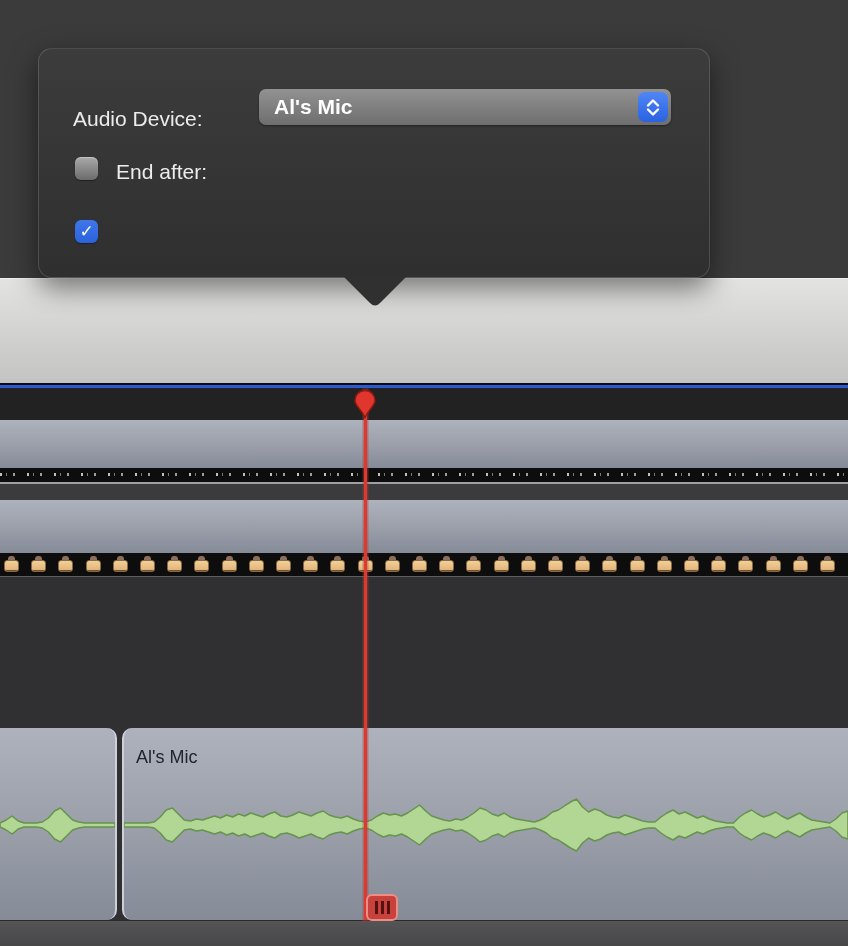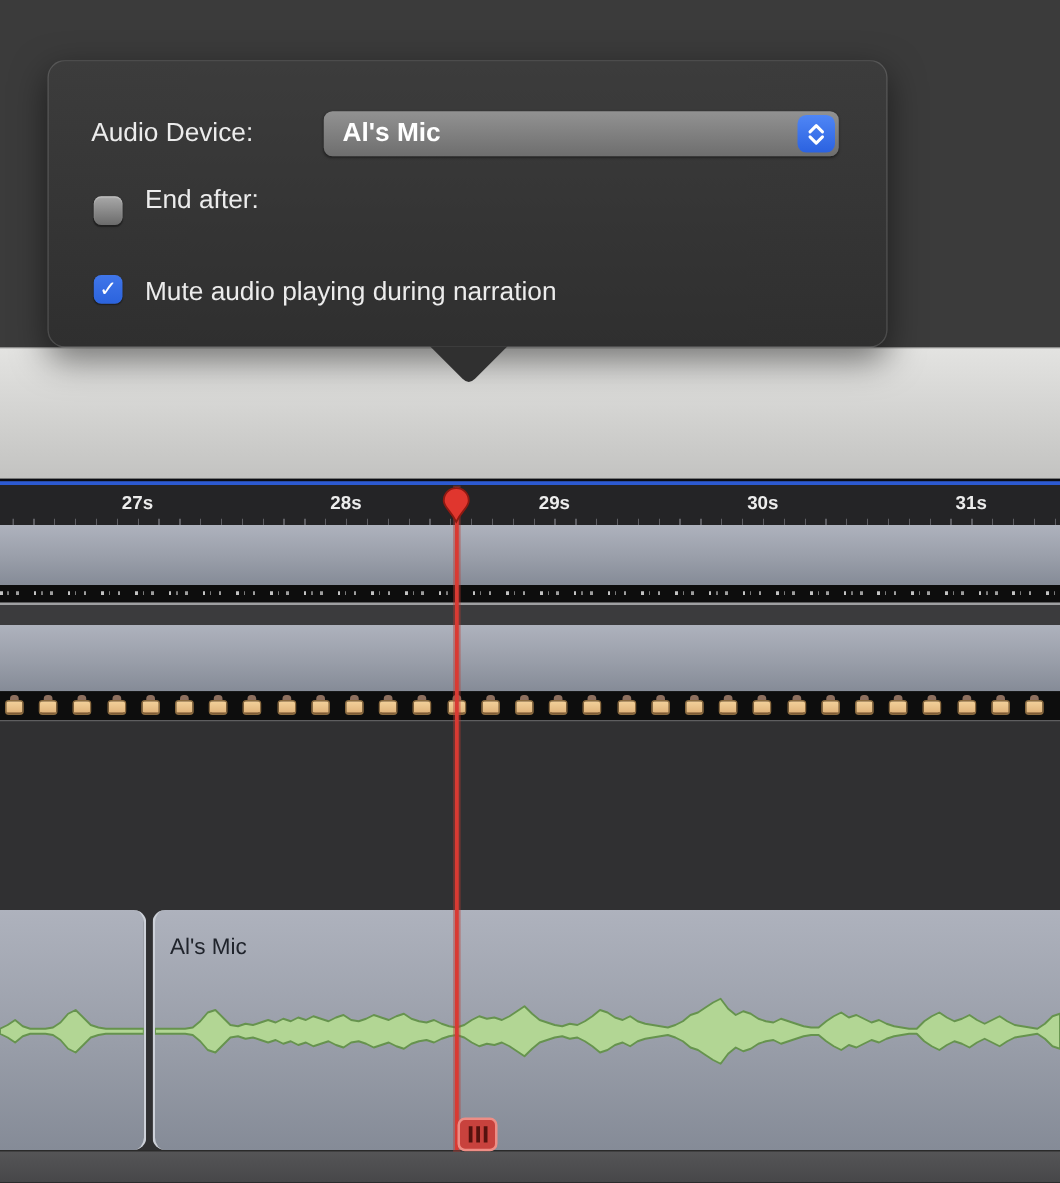--- a/index.html
+++ b/index.html
@@ -8,21 +8,21 @@
 
   
   .top-bg{position:absolute;left:0;top:0;width:848px;height:278px;background:#3b3b3b;}
 
   
   .popover{position:absolute;left:38px;top:48px;width:672px;height:230px;
            background:linear-gradient(#3c3c3c,#2f2f2f);
            border:1px solid rgba(255,255,255,.14);border-radius:14px;
            box-shadow:0 10px 28px rgba(0,0,0,.5);z-index:10;box-sizing:border-box;}
   .pop-arrow{position:absolute;left:343px;top:277px;z-index:10;}
-  .pop-label{position:absolute;color:#ececec;font-size:21px;line-height:24px;}
+  .pop-label{position:absolute;color:#ececec;font-size:21px;line-height:24px;margin-top:12px;}
   .lbl-audio{left:34px;top:46px;}
   .dropdown{position:absolute;left:220px;top:40px;width:412px;height:36px;
             background:linear-gradient(#929292,#6e6e6e);border-radius:7px;
             box-shadow:0 1px 2px rgba(0,0,0,.4);display:flex;align-items:center;}
   .dropdown .val{color:#ffffff;font-size:21px;font-weight:700;padding-left:15px;}
   .stepper{position:absolute;right:3px;top:3px;width:30px;height:30px;border-radius:7px;
            background:linear-gradient(#4f86f6,#2b62e0);display:flex;align-items:center;justify-content:center;}
   .checkbox{position:absolute;width:23px;height:23px;border-radius:6px;box-sizing:border-box;}
   .cb-off{background:linear-gradient(#a9a9a9,#6b6b6b);box-shadow:inset 0 1px 1px rgba(255,255,255,.35),0 1px 1px rgba(0,0,0,.4);}
   .cb-on{background:linear-gradient(#4076ea,#2b63dd);display:flex;align-items:center;justify-content:center;
@@ -118,21 +118,20 @@
         </svg>
       </span>
     </div>
 
     <div class="checkbox cb-off cb-end"></div>
     <span class="pop-label lbl-end">End after:</span>
 
     <div class="checkbox cb-on cb-mute">
       <span>✓</span>
     </div>
-    <span class="pop-label lbl-mute">Mute audio playing during narration</span>
   </div>
 
   <div class="pop-arrow">
     <svg width="64" height="31" viewBox="0 0 64 31">
       <path d="M1 0 L63 0 L37 26 Q32 31 27 26 Z" fill="#303030"></path>
     </svg>
   </div>
 
   <div class="toolbar">
     <button class="tbtn skip-back">
@@ -155,27 +154,20 @@
       </svg>
     </button>
     <div class="timecode">
       <span class="tc-main">00:00:28</span>
       <span class="tc-frames">16</span>
     </div>
   </div>
 
   <div class="edge-dark"></div>
   <div class="edge-blue"></div>
-  <div class="ruler" id="ruler">
-      <span class="rlabel" style="left: 110px;">27s</span>
-      <span class="rlabel" style="left: 276.75px;">28s</span>
-      <span class="rlabel" style="left: 443.5px;">29s</span>
-      <span class="rlabel" style="left: 610.25px;">30s</span>
-      <span class="rlabel" style="left: 777px;">31s</span>
-    </div>
 
   <div class="track1 clipgrad"></div>
   <div class="strip1"></div>
   <div class="div1"></div>
   <div class="gap1"></div>
   <div class="track2 clipgrad"></div>
   <div class="strip2" id="thumbstrip">
       <div class="thumb" style="left: 4px;"></div>
       <div class="thumb" style="left: 31.2px;"></div>
       <div class="thumb" style="left: 58.4px;"></div>

